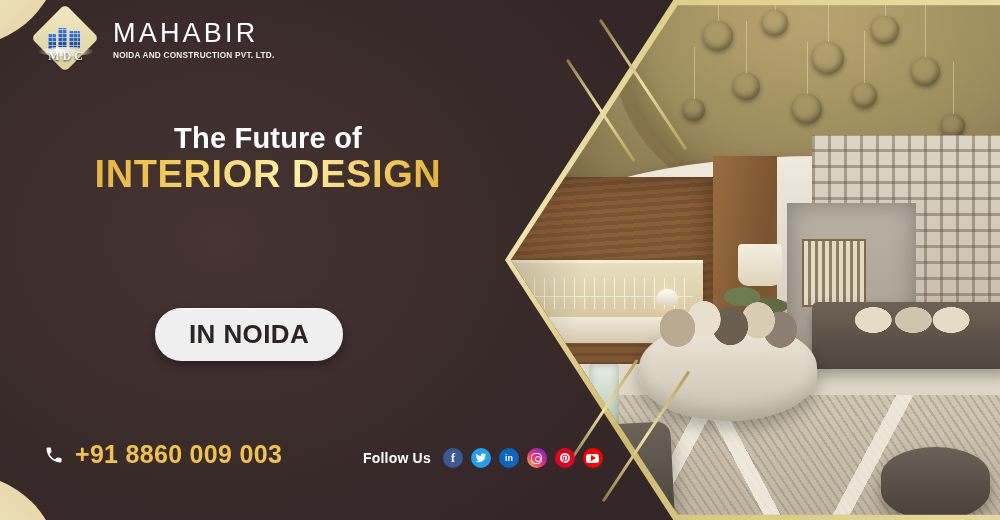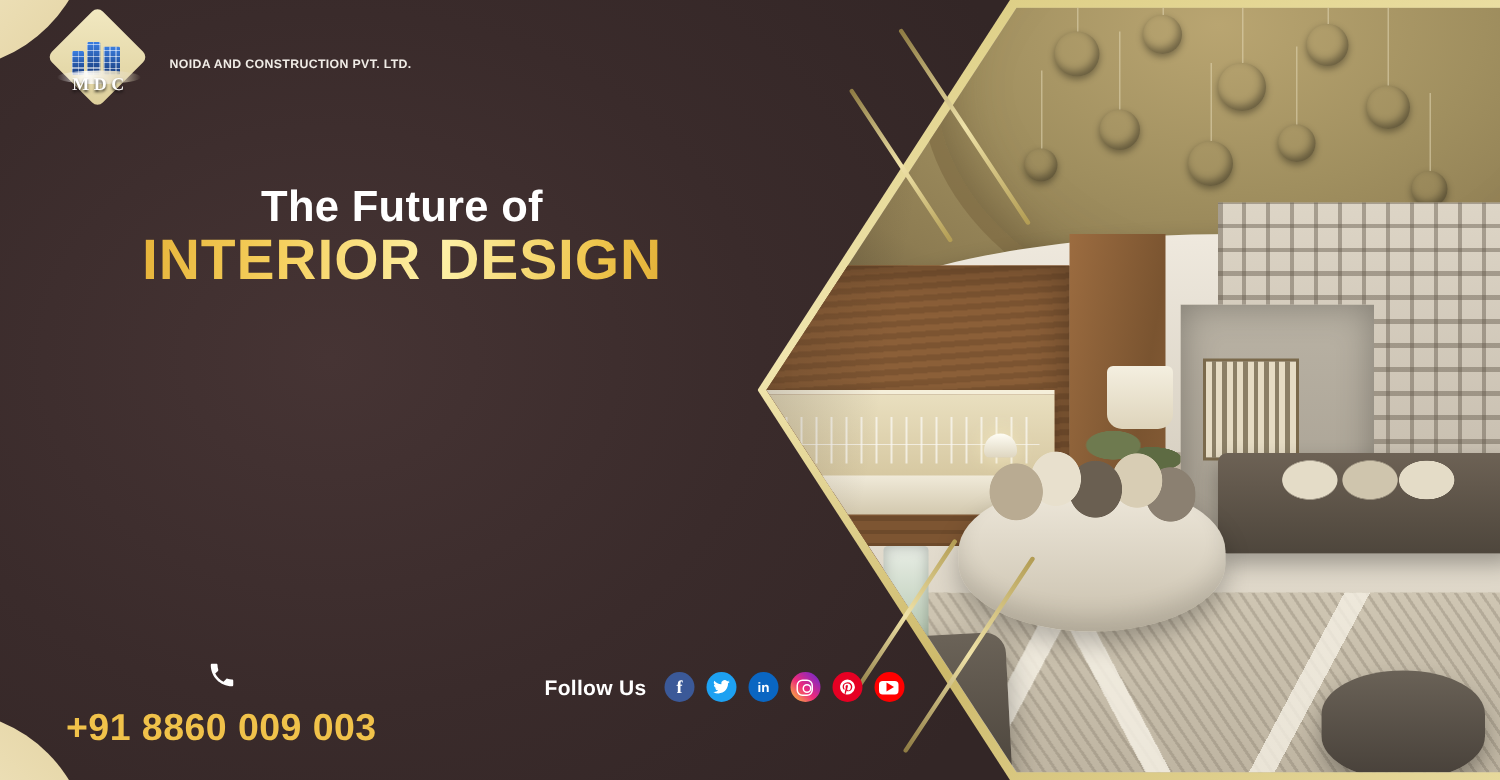--- a/index.html
+++ b/index.html
@@ -345,21 +345,21 @@
     border-radius:28px;
     font-size:26px; font-weight:700; letter-spacing:.4px;
     color:#2f2424;
     background:linear-gradient(105deg,#caa32d 0%,#e9c košt 0%,#efd06a 22%,#fbeaa6 46%,#e6bd4a 72%,#c79b29 100%);
     box-shadow:0 4px 10px rgba(0,0,0,.35), inset 0 1px 0 rgba(255,255,255,.5);
   }
 
   
   .phone{
     position:absolute; left:44px; top:440px;
-    display:flex; align-items:center; gap:11px;flex-direction:column;
+    display:flex; align-items:center; gap:11px;
   }
   .phone-ic{ width:20px; height:20px; color:#ffffff; display:block; }
   .phone-num{
     font-size:25px; font-weight:700; letter-spacing:.3px;
     color:#f0c24a;
   }
 
   
   .social{
     position:absolute; left:363px; top:448px;
@@ -478,29 +478,31 @@
       <div class="logo-diamond"></div>
       <div class="logo-buildings">
         <span class="bld b"></span>
         <span class="bld a"></span>
         <span class="bld c"></span>
       </div>
       <div class="logo-swoosh"></div>
       <div class="logo-mdc">MDC</div>
     </div>
     <div>
+      <div class="logo-name">MAHABIR</div>
       <div class="logo-tag">NOIDA AND CONSTRUCTION PVT. LTD.</div>
     </div>
   </div>
 
   <div class="headline">
     <div class="h-small">The Future of</div>
     <div class="h-big">INTERIOR DESIGN</div>
   </div>
 
+  <button class="cta">IN NOIDA</button>
 
   <div class="phone">
     <svg class="phone-ic" viewBox="0 0 24 24" fill="currentColor">
       <path d="M6.6 10.8c1.4 2.8 3.8 5.2 6.6 6.6l2.2-2.2c.3-.3.7-.4 1-.2 1.2.4 2.4.6 3.6.6.6 0 1 .4 1 1V20c0 .6-.4 1-1 1C10.6 21 3 13.4 3 4c0-.6.4-1 1-1h3.4c.6 0 1 .4 1 1 0 1.3.2 2.5.6 3.6.1.4 0 .8-.2 1.1l-2.2 2.1z"></path>
     </svg>
     <span class="phone-num">+91 8860 009 003</span>
   </div>
 
   <div class="social">
     <span class="follow-label">Follow Us</span>

